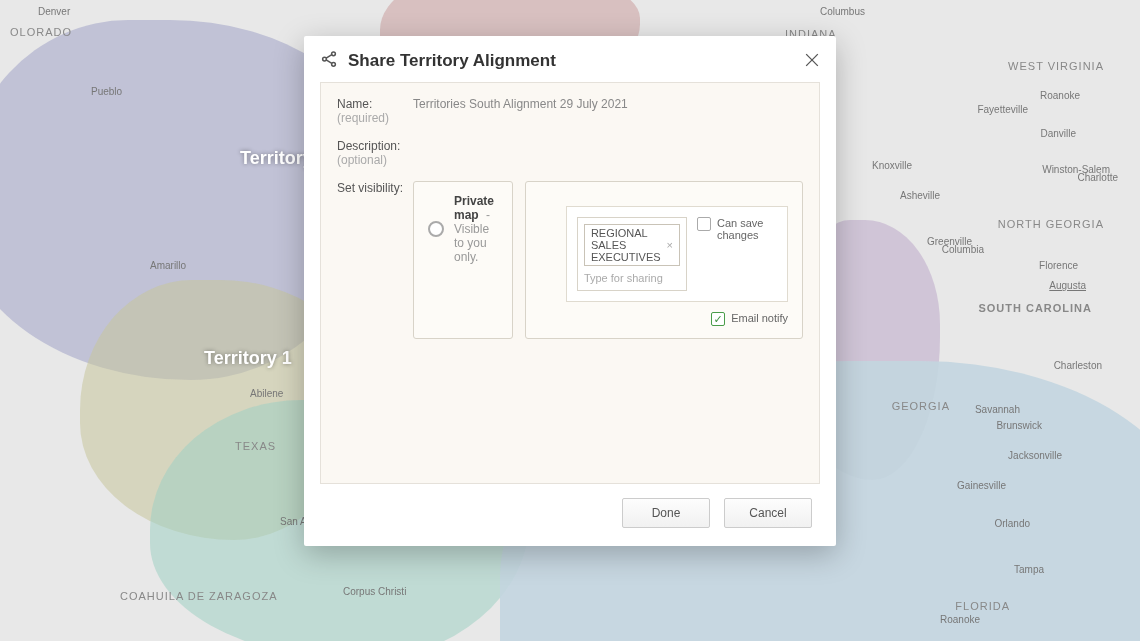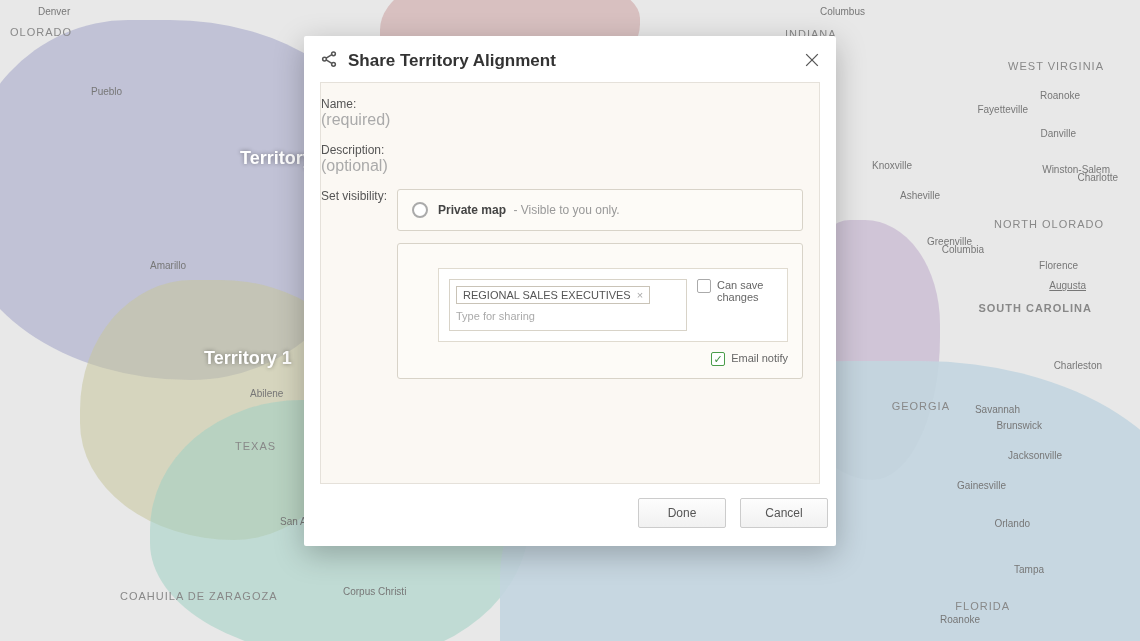--- a/index.html
+++ b/index.html
@@ -38,34 +38,34 @@
   .modal-header h1 { font-size:17px; font-weight:bold; color:#333; }
   .share-icon svg { width:18px; height:18px; }
   .close-btn { position:absolute; right:14px; top:14px; cursor:pointer; }
   .close-btn svg { width:20px; height:20px; stroke:#555; stroke-width:1.5; }
 
   .modal-body {
     flex:1;
     margin:0 16px 0 16px;
     border:1px solid #e5e1da;
     background:#fbf8f3;
-    padding:14px 16px 18px 0;
+    padding:14px 16px 18px 16px;
     font-size:12px; color:#666;
     position:relative;
     overflow:hidden;
   }
   .row { display:flex; align-items:flex-start; margin-bottom:14px; }
   .row .label { width:76px; flex:0 0 76px; color:#555; }
-  .row .label small { display:block; color:#aaa; font-size:16px; }
+  .row .label small { display:block; color:#aaa; font-size:12px; }
   .row .value { flex:1; color:#888; }
   .text-input {
     width:100%; border:1px solid #cfc9bf; background:#fff;
     padding:5px 8px; font-size:12px; color:#555;
   }
-  .visibility-group { flex:1; display:flex; flex-direction:column; gap:12px; }
+  .visibility-group { flex:1; display:flex; flex-direction:row; gap:12px; }
   .vis-card {
     border:1px solid #d8d3c8; border-radius:3px; background:#fdfbf7;
     padding:12px 14px;
   }
   .vis-head { display:flex; align-items:center; gap:10px; }
   .radio {
     width:16px; height:16px; border:2px solid #aaa; border-radius:50%;
     display:inline-flex; align-items:center; justify-content:center; flex:0 0 16px;
     background:#fff;
   }
@@ -93,21 +93,21 @@
     display:inline-flex; align-items:center; justify-content:center; border-radius:2px;
   }
   .cb.checked { border-color:#4a9d4a; }
   .cb.checked::after { content:"✓"; color:#3d8f3d; font-size:11px; line-height:1; }
   .email-row {
     margin-top:10px; margin-left:26px; display:flex; justify-content:flex-end; align-items:flex-start; gap:6px;
     font-size:11px; color:#555;
   }
 
   .modal-footer {
-    padding:14px 8px 18px 16px;
+    padding:14px 24px 18px 16px;
     display:flex; justify-content:flex-end; gap:14px;
   }
   .btn {
     min-width:88px; padding:7px 18px; font-size:12px; color:#555;
     background:linear-gradient(#fdfdfd,#f1f1f1);
     border:1px solid #ccc; border-radius:2px; cursor:pointer; text-align:center;
   }
 </style>
 </head>
 <body>
@@ -121,21 +121,21 @@
     <div class="blob b5"></div>
     <div class="water"></div>
   </div>
   <span class="terr-label" style="left:240px; top:148px;">Territory 4</span>
   <span class="terr-label" style="left:204px; top:348px;text-align:center;">Territory 1</span>
 
   <span class="land-label" style="left:10px; top:26px;">OLORADO</span>
   <span class="land-label" style="left:235px; top:440px;">TEXAS</span>
   <span class="land-label" style="left:785px; top:28px;">INDIANA</span>
   <span class="land-label" style="right:36px; top:60px;">WEST VIRGINIA</span>
-  <span class="land-label" style="right:36px; top:218px;">NORTH OLORADO</span>
+  <span class="land-label" style="right:36px; top:218px;">NORTH GEORGIA</span>
   <span class="land-label" style="right:48px; top:302px;font-weight:bold;">SOUTH CAROLINA</span>
   <span class="land-label" style="right:190px; top:400px;">GEORGIA</span>
   <span class="land-label" style="right:130px; top:600px;">FLORIDA</span>
   <span class="land-label" style="left:120px; top:590px;">COAHUILA DE ZARAGOZA</span>
 
   <span class="city-label" style="left:38px; top:6px;">Denver</span>
   <span class="city-label" style="left:56px; top:86px;margin-left:35px;">Pueblo</span>
   <span class="city-label" style="left:150px; top:260px;">Amarillo</span>
   <span class="city-label" style="left:250px; top:388px;">Abilene</span>
   <span class="city-label" style="left:280px; top:516px;">San Antonio</span>
@@ -183,20 +183,21 @@
     </span>
   </div>
 
   <div class="modal-body">
 
     <div class="row">
       <div class="label">
         <span>Name:</span>
         <small>(required)</small>
       </div>
+      <div class="value">Territories South Alignment 29 July 2021</div>
     </div>
 
     <div class="row">
       <div class="label">
         <span>Description:</span>
         <small>(optional)</small>
       </div>
     </div>
 
     <div class="row">

